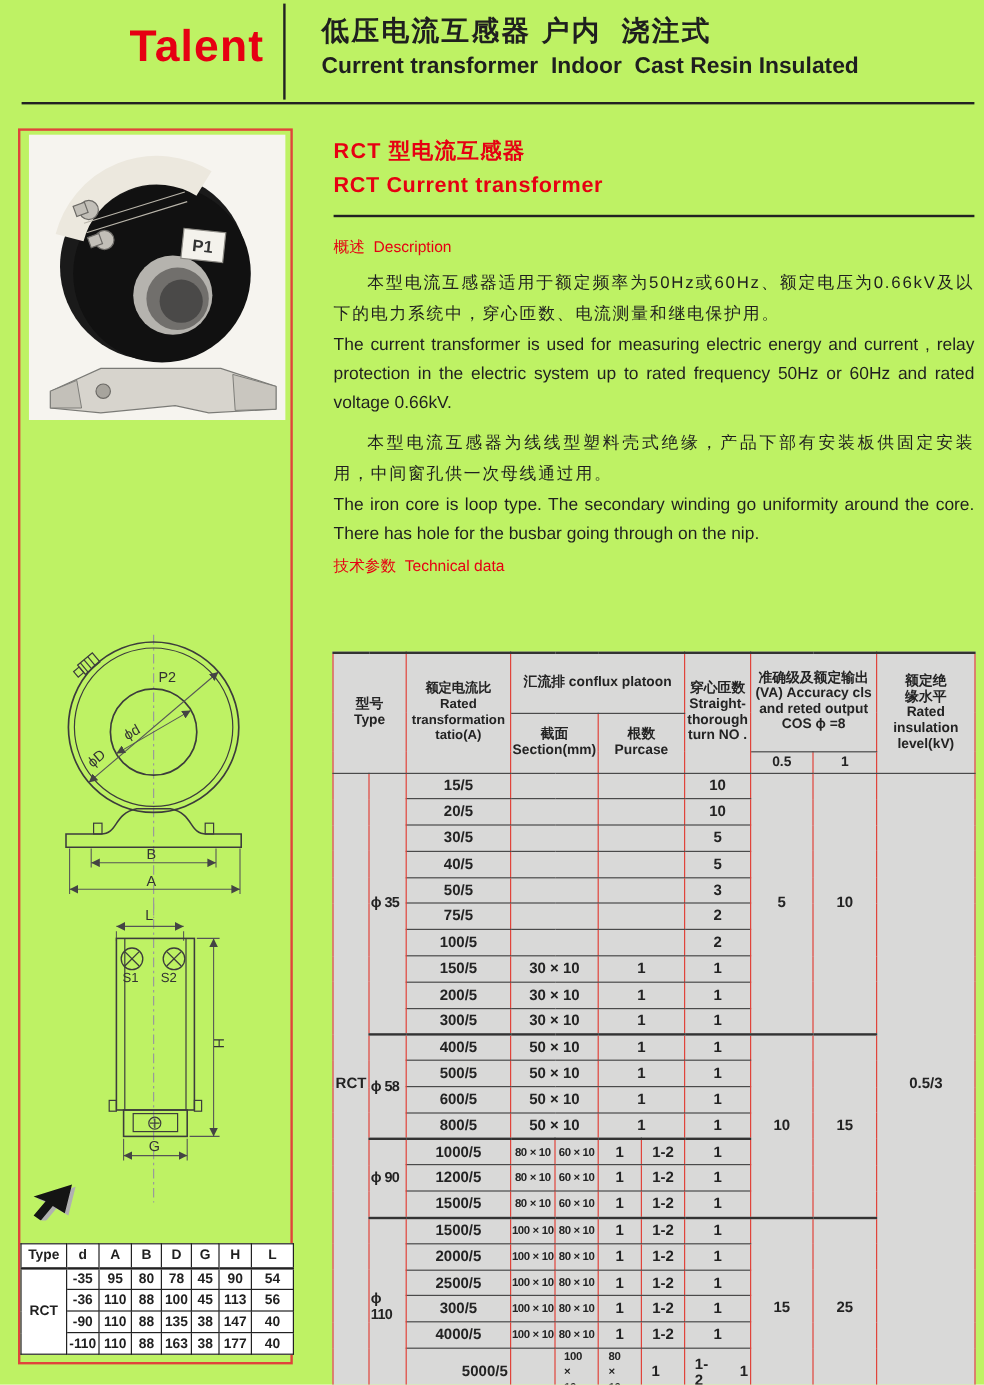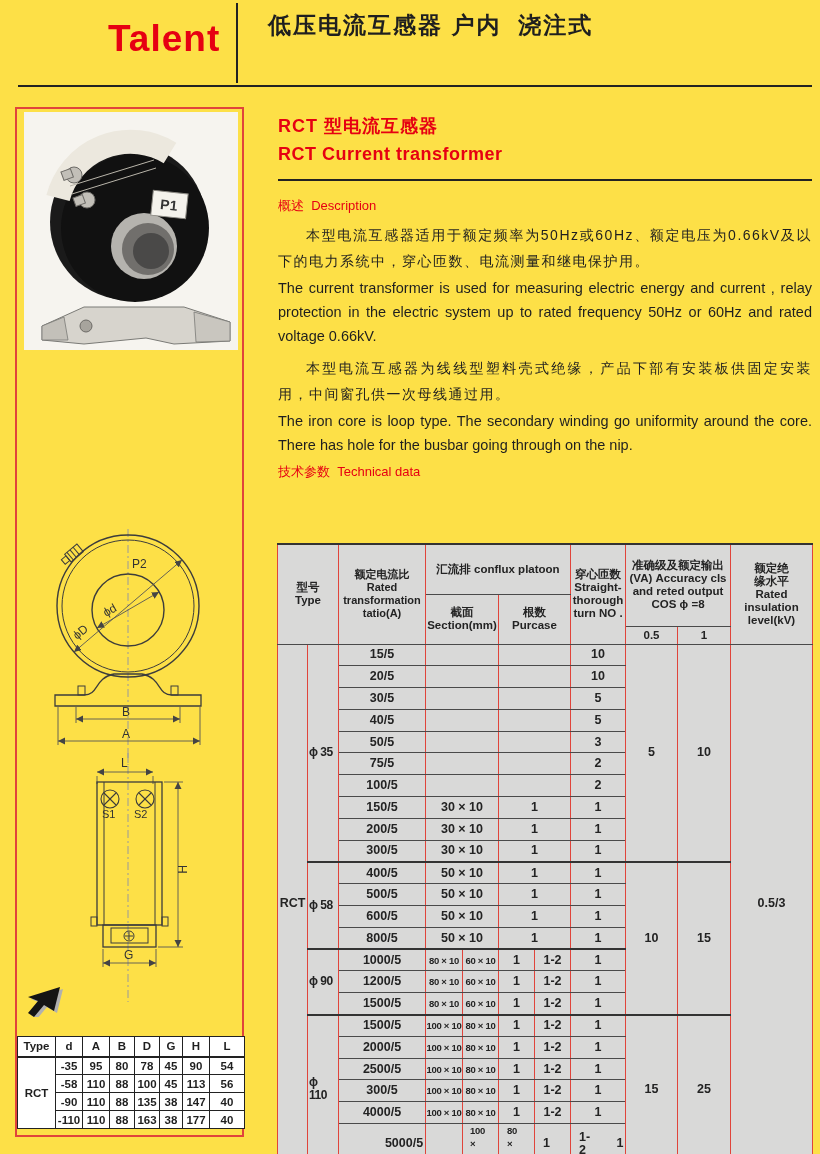--- a/index.html
+++ b/index.html
@@ -2,21 +2,21 @@
 <html><head>
 <meta charset="utf-8">
 <style>
   :root{
     --red:#e60012; --linered:#e0443b; --dk:#4a4a4a; --grp:#333;
     --tbg:#d9d9d8; --ink:#1f1f1f;
   }
   *{margin:0;padding:0;box-sizing:border-box;}
   html,body{background:#fff;}
   body{font-family:"Liberation Sans","DejaVu Sans",sans-serif;color:var(--ink);}
-  .page{position:relative;width:820px;height:1154px;background:#fde047;overflow:hidden;}
+  .page{position:relative;width:820px;height:1154px;background:#bef264;overflow:hidden;}
 
   
   .logo{position:absolute;left:108px;top:18px;font-size:37px;font-weight:bold;color:var(--red);letter-spacing:1px;}
   .hdr-divider{position:absolute;left:236px;top:3px;width:2px;height:80px;background:#222;}
   .title-zh{position:absolute;left:268px;top:10px;font-size:23px;font-weight:bold;letter-spacing:2px;white-space:pre;}
   .title-en{position:absolute;left:268px;top:45px;font-size:19px;font-weight:bold;white-space:pre;}
   .hdr-rule{position:absolute;left:18px;top:85px;width:794px;height:2px;background:#222;}
 
   
   .red-box{position:absolute;left:15px;top:107px;width:229px;height:1030px;border:2px solid var(--linered);}
@@ -59,20 +59,21 @@
   svg text{font-family:"Liberation Sans","DejaVu Sans",sans-serif;fill:#333;}
 </style>
 </head>
 <body>
 
 <div class="page">
 
   <div class="logo">Talent</div>
   <div class="hdr-divider"></div>
   <div class="title-zh">低压电流互感器 户内  浇注式</div>
+  <div class="title-en">Current transformer  Indoor  Cast Resin Insulated</div>
   <div class="hdr-rule"></div>
 
   <div class="red-box"></div>
 
   <svg class="photo" width="214" height="238" viewBox="0 0 214 238">
     <rect x="0" y="0" width="214" height="238" fill="#f6f4ef"></rect>
     <polygon points="18,214 60,195 160,195 206,210 206,229 150,232 122,226 60,232 18,228" fill="#d7d4cd" stroke="#7a7a76" stroke-width="1"></polygon>
     <polygon points="18,214 40,205 44,228 18,228" fill="#c3c0b9" stroke="#7a7a76" stroke-width="0.8"></polygon>
     <polygon points="170,200 206,210 206,229 172,230" fill="#c9c6bf" stroke="#7a7a76" stroke-width="0.8"></polygon>
     <circle cx="104" cy="110" r="78" fill="#1a1a1a"></circle>
@@ -202,21 +203,21 @@
           <td rowspan="4">RCT</td>
           <td>-35</td>
           <td>95</td>
           <td>80</td>
           <td>78</td>
           <td>45</td>
           <td>90</td>
           <td>54</td>
         </tr>
         <tr>
-          <td>-58</td>
+          <td>-36</td>
           <td>110</td>
           <td>88</td>
           <td>100</td>
           <td>45</td>
           <td>113</td>
           <td>56</td>
         </tr>
         <tr>
           <td>-90</td>
           <td>110</td>

